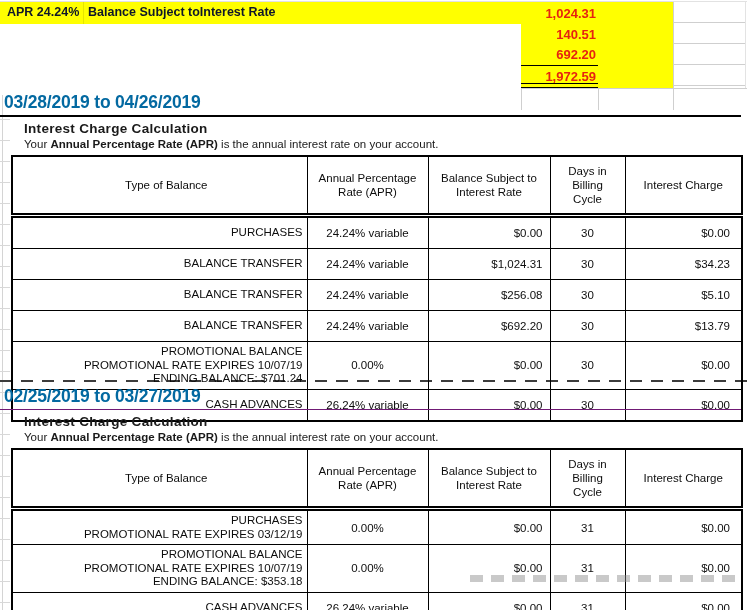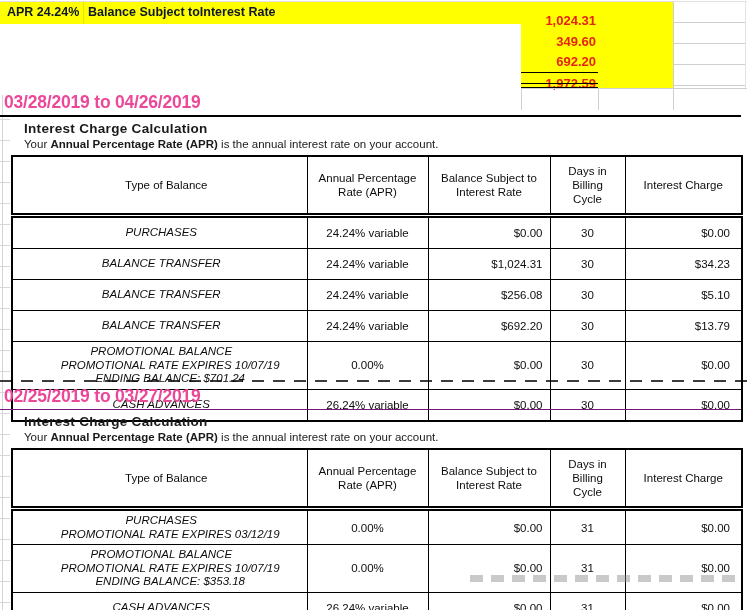--- a/index.html
+++ b/index.html
@@ -18,58 +18,58 @@
   .abs{position:absolute;}
 
   
   .grid-top-line{left:0;top:1px;width:747px;height:0;border-top:1px solid #e2e2e2;}
   .yellow-row1{left:0;top:2px;width:673px;height:22px;background:var(--yellow);}
   .yellow-block{left:521px;top:24px;width:152px;height:64px;background:var(--yellow);}
   .cell-divider{left:83px;top:2px;width:0;height:22px;border-left:1px solid rgba(0,0,0,.10);}
   .top-label{position:absolute;top:5px;font-weight:bold;font-size:12.5px;color:#0f172a;white-space:nowrap;}
   .top-label.apr{left:7px;}
   .top-label.bal{left:88px;}
-  .sum-col{left:521px;top:10px;width:77px;}
+  .sum-col{left:521px;top:3px;width:77px;}
   .sum-num{height:21px;line-height:21px;text-align:right;font-weight:bold;font-size:13px;color:var(--red);padding-right:2px;}
   .sum-num.rule{border-bottom:1.5px solid #000;height:19.5px;line-height:19px;}
   .double-rule{left:521px;top:83px;width:77px;height:3px;border-top:1.5px solid #000;border-bottom:1.5px solid #000;}
   .grid-right{left:673px;top:2px;width:71px;height:86px;
     border-left:1px solid var(--grid);border-right:1px solid #e3e3e3;
     background:repeating-linear-gradient(to bottom,transparent 0 20px,var(--grid) 20px 21px);}
   .vline{border-left:1px solid var(--grid);width:0;}
   .v521{left:521px;top:88px;height:22px;}
   .v598{left:598px;top:88px;height:22px;}
   .v673{left:673px;top:88px;height:22px;}
   .h88{left:521px;top:88px;width:226px;height:0;border-top:1px solid var(--grid);}
   .left-rail{left:2px;top:95px;width:0;height:515px;border-left:1px solid #d4d4d4;}
   .left-ticks{left:0;top:99px;width:10px;height:511px;
     background:repeating-linear-gradient(to bottom,transparent 0 20px,#d8d8d8 20px 21px);}
 
   
   .section{position:absolute;left:0;width:747px;}
   #section-0{top:92px;}
   #section-1{top:386px;}
   .period{font-size:17.5px;font-weight:bold;letter-spacing:-0.2px;
-    padding:0 0 2px 4px;width:737px;color:#ec4899;}
+    padding:0 0 2px 4px;width:737px;color:#0369a1;}
   .period.dark-rule{border-bottom:2.5px solid #000;}
   .period.light-rule{border-bottom:1px solid #701a75;}
   .icc-title{margin:4px 0 0 24px;font-size:13.5px;font-weight:bold;letter-spacing:.3px;color:#1a1a1a;}
   .apr-sentence{margin:2px 0 0 24px;font-size:11.5px;color:#1a1a1a;}
   .apr-sentence b{font-weight:bold;}
 
   
   table.icc{border-collapse:collapse;table-layout:fixed;width:730px;margin:5px 0 0 11px;
     font-size:11.5px;color:#0d0d0d;border:2px solid #000;}
   table.icc th,table.icc td{border:1.5px solid #000;vertical-align:middle;}
   table.icc thead th{height:48px;font-weight:normal;text-align:center;line-height:14px;
     border-bottom:5px double #000;}
   th.col-type{text-align:left;padding-left:14px;}
   th.col-days{padding:4px 13px;}
   td{height:24px;}
-  td.col-type{text-align:center;padding:3px 4px 3px 7px;line-height:13.5px;font-style:italic;}
+  td.col-type{text-align:right;padding:3px 4px 3px 7px;line-height:13.5px;}
   td.col-type .sub-line{padding-left:18px;}
   td.col-apr{text-align:center;}
   td.col-balance{text-align:right;padding-right:7px;}
   td.col-days{text-align:center;}
   td.col-charge{text-align:right;padding-right:11px;}
 
   .page-break{left:0;top:380px;width:747px;height:2px;
     background:repeating-linear-gradient(90deg,#3c3c3c 0 12px,transparent 12px 21px);}
   .watermark{left:470px;top:575px;width:268px;height:7px;opacity:.45;filter:blur(.7px);
     background:repeating-linear-gradient(90deg,#8a8a8a 0 13px,transparent 13px 21px);z-index:6;}
@@ -78,21 +78,21 @@
 <body>
 
 <div class="abs grid-top-line"></div>
 <div class="abs yellow-row1"></div>
 <div class="abs yellow-block"></div>
 <div class="abs cell-divider"></div>
 <div class="top-label apr">APR 24.24%</div>
 <div class="top-label bal">Balance Subject toInterest Rate</div>
 <div class="abs sum-col">
   <div class="sum-num">1,024.31</div>
-  <div class="sum-num">349.60</div>
+  <div class="sum-num">140.51</div>
   <div class="sum-num rule">692.20</div>
   <div class="sum-num">1,972.59</div>
 </div>
 <div class="abs double-rule"></div>
 <div class="abs grid-right"></div>
 <div class="abs vline v521"></div>
 <div class="abs vline v598"></div>
 <div class="abs vline v673"></div>
 <div class="abs h88"></div>
 <div class="abs left-rail"></div>

